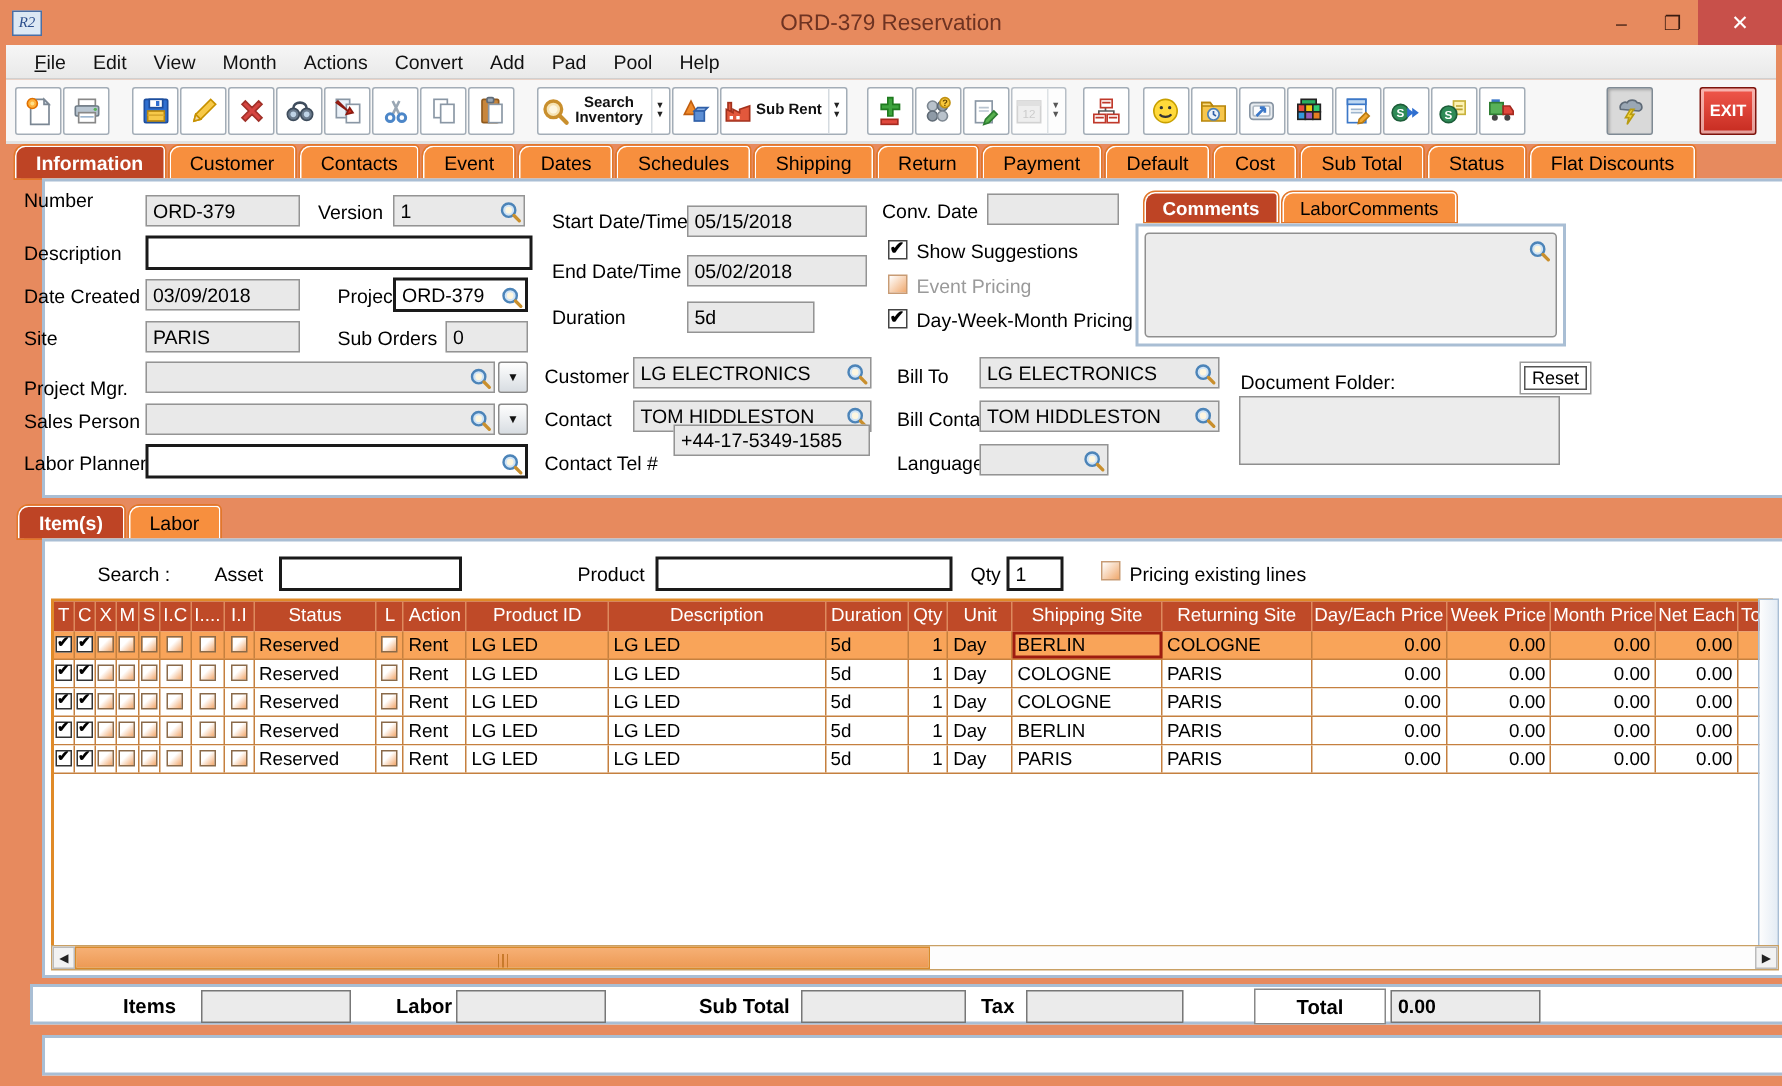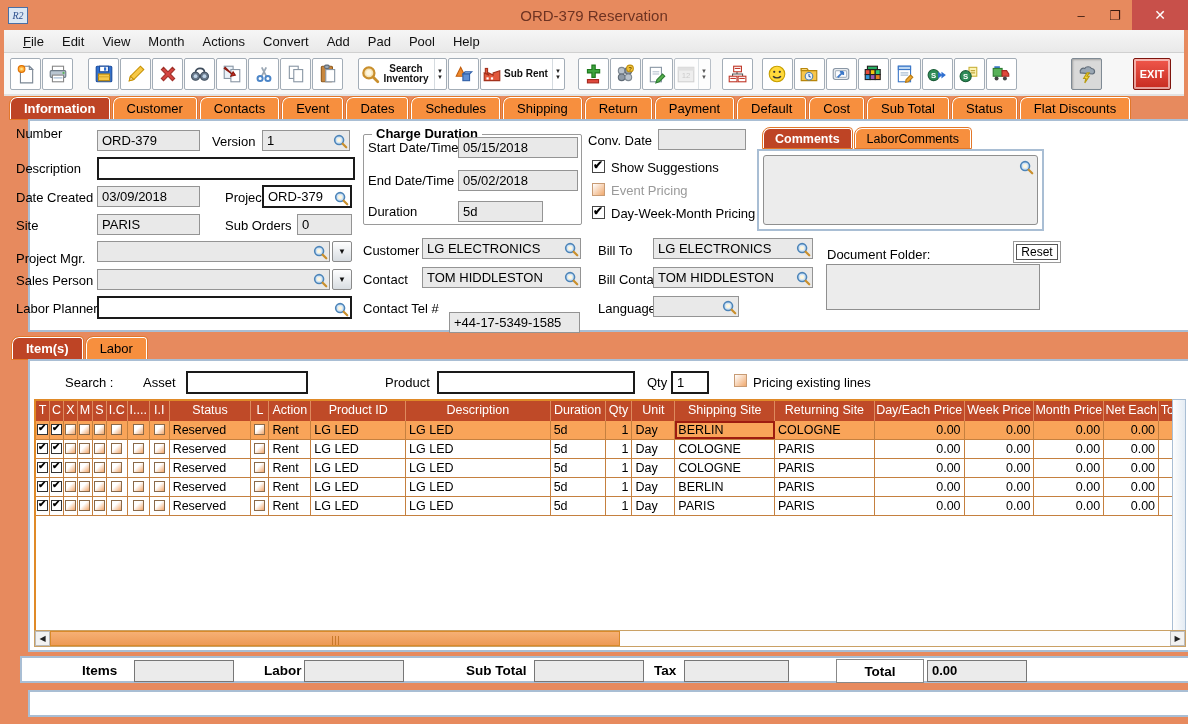--- a/index.html
+++ b/index.html
@@ -474,23 +474,20 @@
         </svg></span></div>
   <div class="combo-btn" style="left:332px;top:269px">▼</div>
 
   <div class="flabel" style="left:16px;top:301px">Labor Planner</div>
   <div class="field editable hasmag" style="left:97px;top:296px;width:255px;height:23px"><span></span><span class="mag" style="top:3px"><svg viewBox="0 0 18 18" xmlns="http://www.w3.org/2000/svg">
           <circle cx="8" cy="8" r="5" fill="#CFE4F7" stroke="#4C84B8" stroke-width="1.8"></circle>
           <circle cx="8" cy="8" r="2.5" fill="#FDF6E0"></circle>
           <line x1="12" y1="12" x2="16" y2="16" stroke="#C98F2D" stroke-width="2.5" stroke-linecap="round"></line>
         </svg></span></div>
 
-  <div class="groupbox" style="left:363px;top:134px;width:219px;height:91px">
-    <div class="gtitle">Charge Duration</div>
-  </div>
   <div class="flabel" style="left:368px;top:140px">Start Date/Time</div>
   <div class="field" style="left:458px;top:137px;width:120px">05/15/2018</div>
   <div class="flabel" style="left:368px;top:173px">End Date/Time</div>
   <div class="field" style="left:458px;top:170px;width:120px">05/02/2018</div>
   <div class="flabel" style="left:368px;top:204px">Duration</div>
   <div class="field" style="left:458px;top:201px;width:85px">5d</div>
 
   <div class="flabel" style="left:588px;top:133px">Conv. Date</div>
   <div class="field" style="left:658px;top:129px;width:88px"></div>
   <div class="ckb checked" style="left:592px;top:160px"></div>
@@ -533,21 +530,21 @@
           <line x1="12" y1="12" x2="16" y2="16" stroke="#C98F2D" stroke-width="2.5" stroke-linecap="round"></line>
         </svg></span></div>
   <div class="flabel" style="left:598px;top:272px">Bill Contact</div>
   <div class="field hasmag" style="left:653px;top:267px;width:160px"><span>TOM HIDDLESTON</span><span class="mag"><svg viewBox="0 0 18 18" xmlns="http://www.w3.org/2000/svg">
           <circle cx="8" cy="8" r="5" fill="#CFE4F7" stroke="#4C84B8" stroke-width="1.8"></circle>
           <circle cx="8" cy="8" r="2.5" fill="#FDF6E0"></circle>
           <line x1="12" y1="12" x2="16" y2="16" stroke="#C98F2D" stroke-width="2.5" stroke-linecap="round"></line>
         </svg></span></div>
 
   <div class="flabel" style="left:363px;top:301px">Contact Tel #</div>
-  <div class="field" style="left:449px;top:312px;width:131px">+44-17-5349-1585</div>
+  <div class="field" style="left:449px;top:283px;width:131px">+44-17-5349-1585</div>
   <div class="flabel" style="left:598px;top:301px">Language</div>
   <div class="field hasmag" style="left:653px;top:296px;width:86px"><span></span><span class="mag"><svg viewBox="0 0 18 18" xmlns="http://www.w3.org/2000/svg">
           <circle cx="8" cy="8" r="5" fill="#CFE4F7" stroke="#4C84B8" stroke-width="1.8"></circle>
           <circle cx="8" cy="8" r="2.5" fill="#FDF6E0"></circle>
           <line x1="12" y1="12" x2="16" y2="16" stroke="#C98F2D" stroke-width="2.5" stroke-linecap="round"></line>
         </svg></span></div>
 
   <div class="flabel" style="left:827px;top:247px">Document Folder:</div>
   <div id="reset-btn">Reset</div>
   <div id="docfolder-box"></div>

